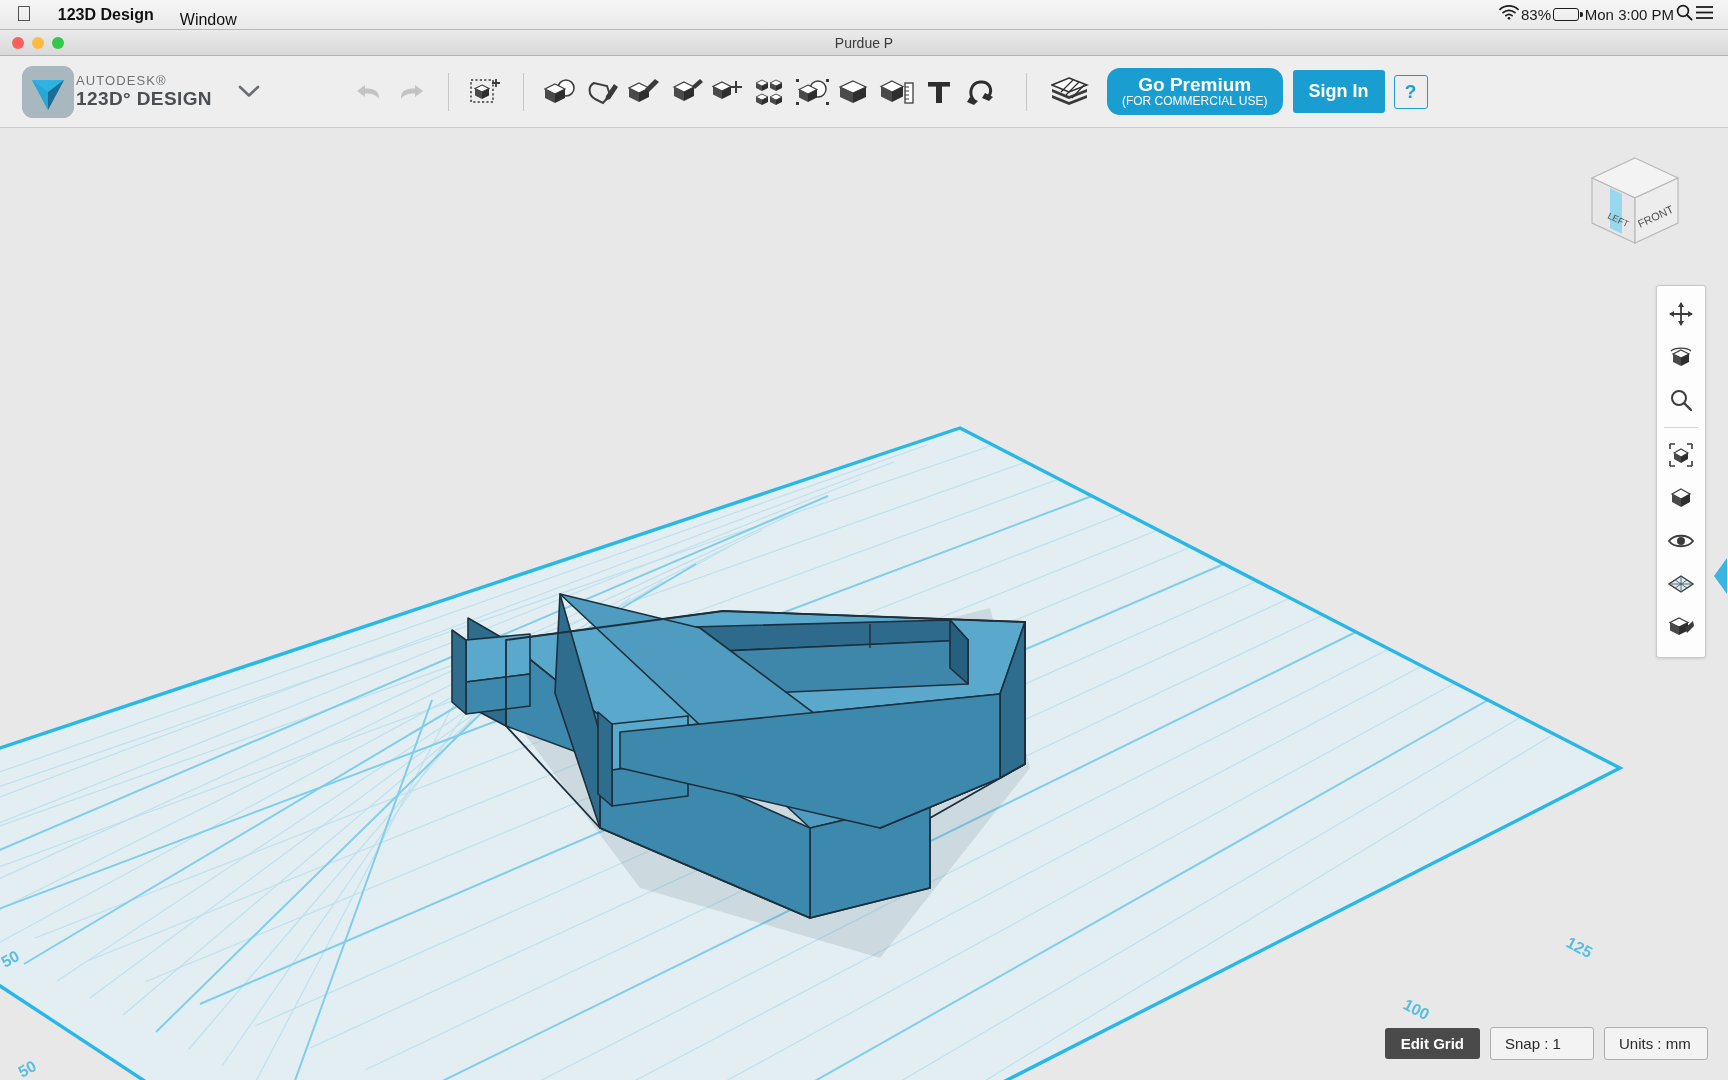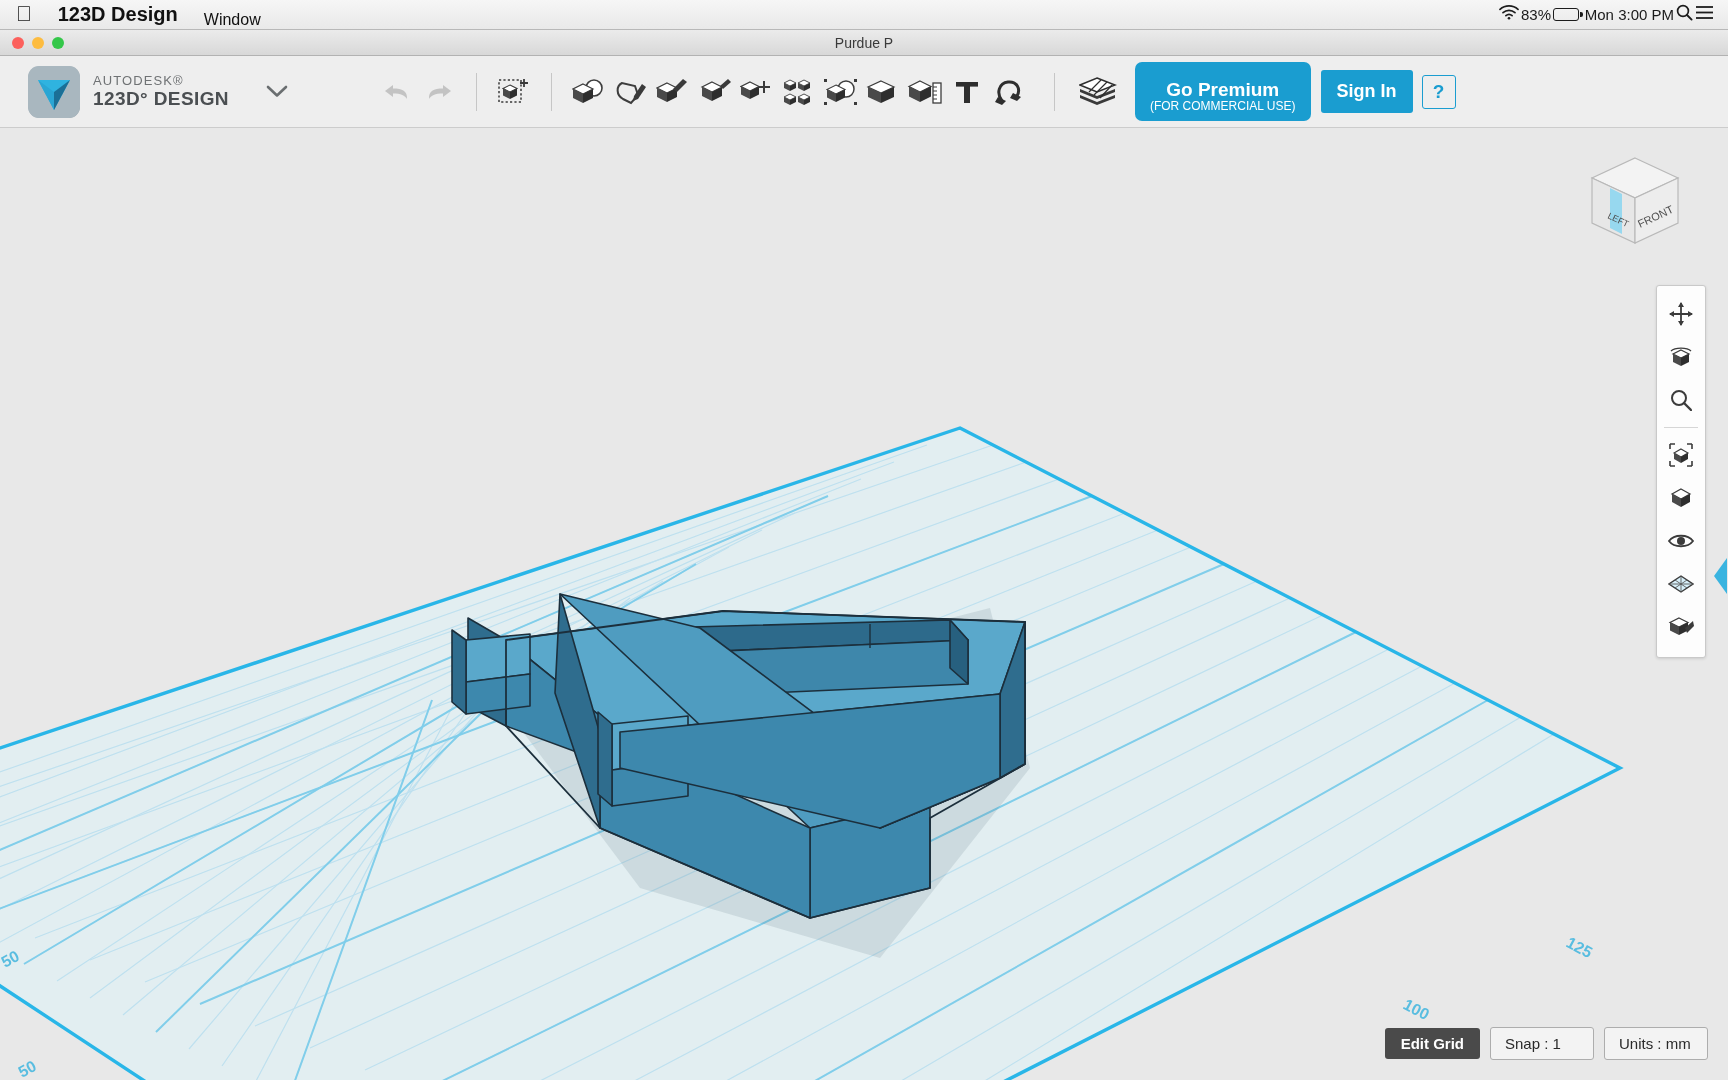--- a/index.html
+++ b/index.html
@@ -12,21 +12,21 @@
 
   
   #menubar{
     position:absolute; top:0; left:0; width:1728px; height:30px;
     background:linear-gradient(#f6f6f6,#e9e9e9);
     border-bottom:1px solid #b8b8b8;
     display:flex; align-items:center; z-index:50;
   }
   .mb-left{ display:flex; align-items:center; gap:26px; padding-left:16px; }
   .apple-glyph{ font-size:21px; line-height:1; color:#1c1c1c; margin-top:-3px; }
-  .mb-app{ font-size:20px; font-weight:bold; color:#111; }
+  .mb-app{ font-size:16px; font-weight:bold; color:#111; }
   .mb-menu{ font-size:16px; color:#111;margin-top:10px; }
   .mb-right{ margin-left:auto; display:flex; align-items:center; gap:2px; padding-right:14px; }
   .mb-right .txt{ font-size:15px; color:#1a1a1a; }
   .battery{ display:flex; align-items:center; }
   .batt-body{ width:26px;height:13px;border:1.6px solid #1c1c1c;border-radius:3px;padding:1.6px; }
   .batt-fill{ height:100%; background:#1c1c1c; border-radius:1px; }
   .batt-cap{ width:2.4px;height:5px;background:#1c1c1c;border-radius:0 2px 2px 0;margin-left:1.4px; }
 
   
   #titlebar{
@@ -39,42 +39,42 @@
   .lt{ width:12px;height:12px;border-radius:50%; }
   .lt.r{ background:#fc605c; } .lt.y{ background:#fdbc40; } .lt.g{ background:#34c749; }
   .win-title{ font-size:14px; color:#3a3a3a; }
 
   
   #toolbar{
     position:absolute; top:56px; left:0; width:1728px; height:72px;
     background:#eeeeee; border-bottom:1px solid #cccccc;
     display:flex; align-items:center; z-index:40;
   }
-  .brand{ display:flex; align-items:center; padding-left:28px; gap:13px; }
+  .brand{ display:flex; align-items:center; padding-left:22px; gap:2px; }
   .brand-logo{
     width:52px;height:52px;border-radius:11px;
     background:linear-gradient(135deg,#b6c2c8,#9aa8b0);
     position:relative; overflow:hidden;
   }
   .brand-logo svg{ position:absolute; left:0; top:0; }
   .brand-text{ line-height:1.12; }
   .brand-l1{ font-size:13px; letter-spacing:1.1px; color:#6f7274; }
   .brand-l2{ font-size:19px; font-weight:bold; letter-spacing:0.4px; color:#4b4f52; }
   .brand-caret{ margin-left:24px; color:#6a6e70; font-size:19px; }
 
   .tb-sep{ width:1px; height:38px; background:#c6c6c6; margin:0 16px; }
   .tbtn{
     width:42px;height:46px;display:flex;align-items:center;justify-content:center;
     cursor:default;
   }
   .tbtn svg{ display:block; }
 
   .go-premium{
-    background:#1a9dd0; color:#fff; border-radius:7px;
-    padding:18px 15px 8px; text-align:center; line-height:1.06; margin-left:10px;
+    background:#1a9dd0; color:#fff; border-radius:13px;
+    padding:7px 15px 8px; text-align:center; line-height:1.06; margin-left:10px;
   }
   .gp1{ font-size:19px; font-weight:bold; }
   .gp2{ font-size:12px; }
   .signin{
     background:#1a9dd0; color:#fff; border-radius:3px;
     font-size:18px; font-weight:bold; padding:11px 16px; margin-left:10px;
   }
   .helpbtn{
     width:34px;height:34px;border:1px solid #1a9dd0;border-radius:3px;
     color:#1a9dd0; font-size:19px; font-weight:bold;

